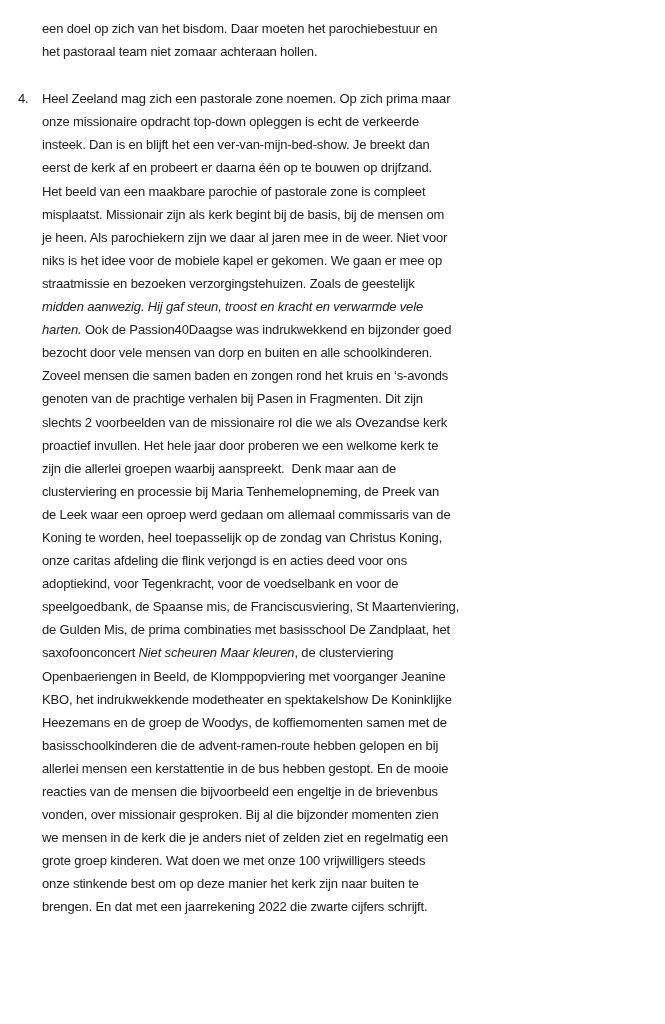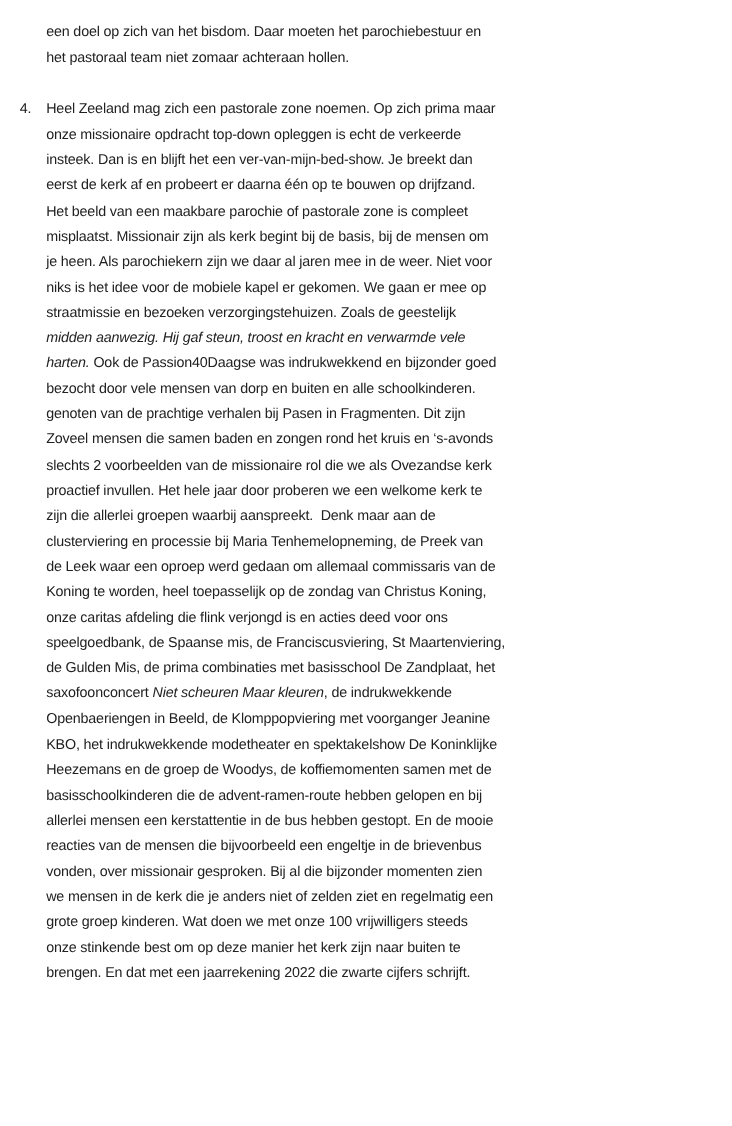--- a/index.html
+++ b/index.html
@@ -63,32 +63,33 @@
         <div class="line"><span class="run">insteek. Dan is en blijft het een ver-van-mijn-bed-show. Je breekt dan</span></div>
         <div class="line"><span class="run">eerst de kerk af en probeert er daarna één op te bouwen op drijfzand.</span></div>
         <div class="line"><span class="run">Het beeld van een maakbare parochie of pastorale zone is compleet</span></div>
         <div class="line"><span class="run">misplaatst. Missionair zijn als kerk begint bij de basis, bij de mensen om</span></div>
         <div class="line"><span class="run">je heen. Als parochiekern zijn we daar al jaren mee in de weer. Niet voor</span></div>
         <div class="line"><span class="run">niks is het idee voor de mobiele kapel er gekomen. We gaan er mee op</span></div>
         <div class="line"><span class="run">straatmissie en bezoeken verzorgingstehuizen. Zoals de geestelijk</span></div>
         <div class="line"><span class="run italic">midden aanwezig. Hij gaf steun, troost en kracht en verwarmde vele</span></div>
         <div class="line"><span class="run italic">harten.</span><span class="run"> Ook de Passion40Daagse was indrukwekkend en bijzonder goed</span></div>
         <div class="line"><span class="run">bezocht door vele mensen van dorp en buiten en alle schoolkinderen.</span></div>
+        <div class="line"><span class="run">Zoveel mensen die samen baden en zongen rond het kruis en ‘s-avonds</span></div>
         <div class="line"><span class="run">genoten van de prachtige verhalen bij Pasen in Fragmenten. Dit zijn</span></div>
-        <div class="line"><span class="run">Zoveel mensen die samen baden en zongen rond het kruis en ‘s-avonds</span></div>
         <div class="line"><span class="run">slechts 2 voorbeelden van de missionaire rol die we als Ovezandse kerk</span></div>
         <div class="line"><span class="run">proactief invullen. Het hele jaar door proberen we een welkome kerk te</span></div>
         <div class="line"><span class="run">zijn die allerlei groepen waarbij aanspreekt.  Denk maar aan de</span></div>
         <div class="line"><span class="run">clusterviering en processie bij Maria Tenhemelopneming, de Preek van</span></div>
         <div class="line"><span class="run">de Leek waar een oproep werd gedaan om allemaal commissaris van de</span></div>
         <div class="line"><span class="run">Koning te worden, heel toepasselijk op de zondag van Christus Koning,</span></div>
         <div class="line"><span class="run">onze caritas afdeling die flink verjongd is en acties deed voor ons</span></div>
+        <div class="line"><span class="run">adoptiekind, voor Tegenkracht, voor de voedselbank en voor de</span></div>
         <div class="line"><span class="run">speelgoedbank, de Spaanse mis, de Franciscusviering, St Maartenviering,</span></div>
         <div class="line"><span class="run">de Gulden Mis, de prima combinaties met basisschool De Zandplaat, het</span></div>
-        <div class="line"><span class="run">saxofoonconcert </span><span class="run italic">Niet scheuren Maar kleuren</span><span class="run">, de indrukwekkende</span></div>
+        <div class="line"><span class="run">saxofoonconcert </span><span class="run italic">Niet scheuren Maar kleuren</span><span class="run">, de clusterviering</span></div>
         <div class="line"><span class="run">Openbaeriengen in Beeld, de Klomppopviering met voorganger Jeanine</span></div>
         <div class="line"><span class="run">KBO, het indrukwekkende modetheater en spektakelshow De Koninklijke</span></div>
         <div class="line"><span class="run">Heezemans en de groep de Woodys, de koffiemomenten samen met de</span></div>
         <div class="line"><span class="run">basisschoolkinderen die de advent-ramen-route hebben gelopen en bij</span></div>
         <div class="line"><span class="run">allerlei mensen een kerstattentie in de bus hebben gestopt. En de mooie</span></div>
         <div class="line"><span class="run">reacties van de mensen die bijvoorbeeld een engeltje in de brievenbus</span></div>
         <div class="line"><span class="run">vonden, over missionair gesproken. Bij al die bijzonder momenten zien</span></div>
         <div class="line"><span class="run">we mensen in de kerk die je anders niet of zelden ziet en regelmatig een</span></div>
         <div class="line"><span class="run">grote groep kinderen. Wat doen we met onze 100 vrijwilligers steeds</span></div>
         <div class="line"><span class="run">onze stinkende best om op deze manier het kerk zijn naar buiten te</span></div>

